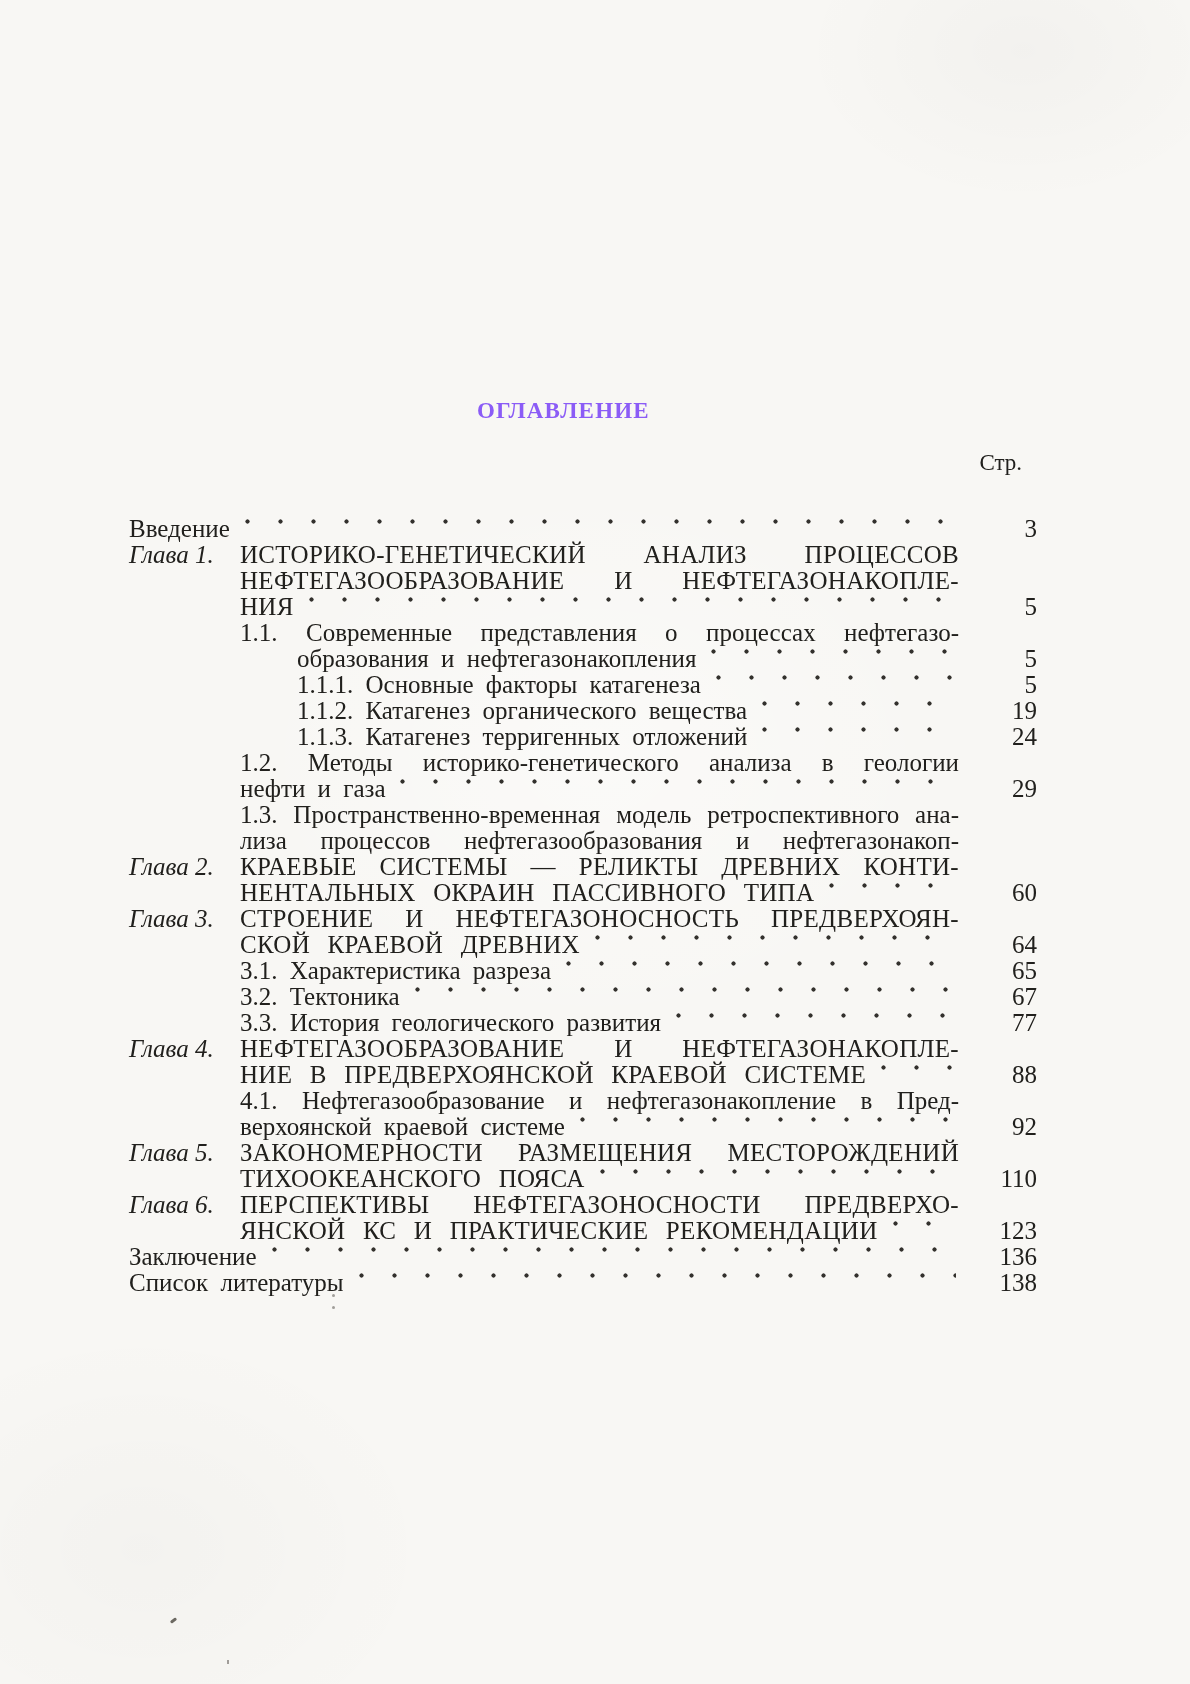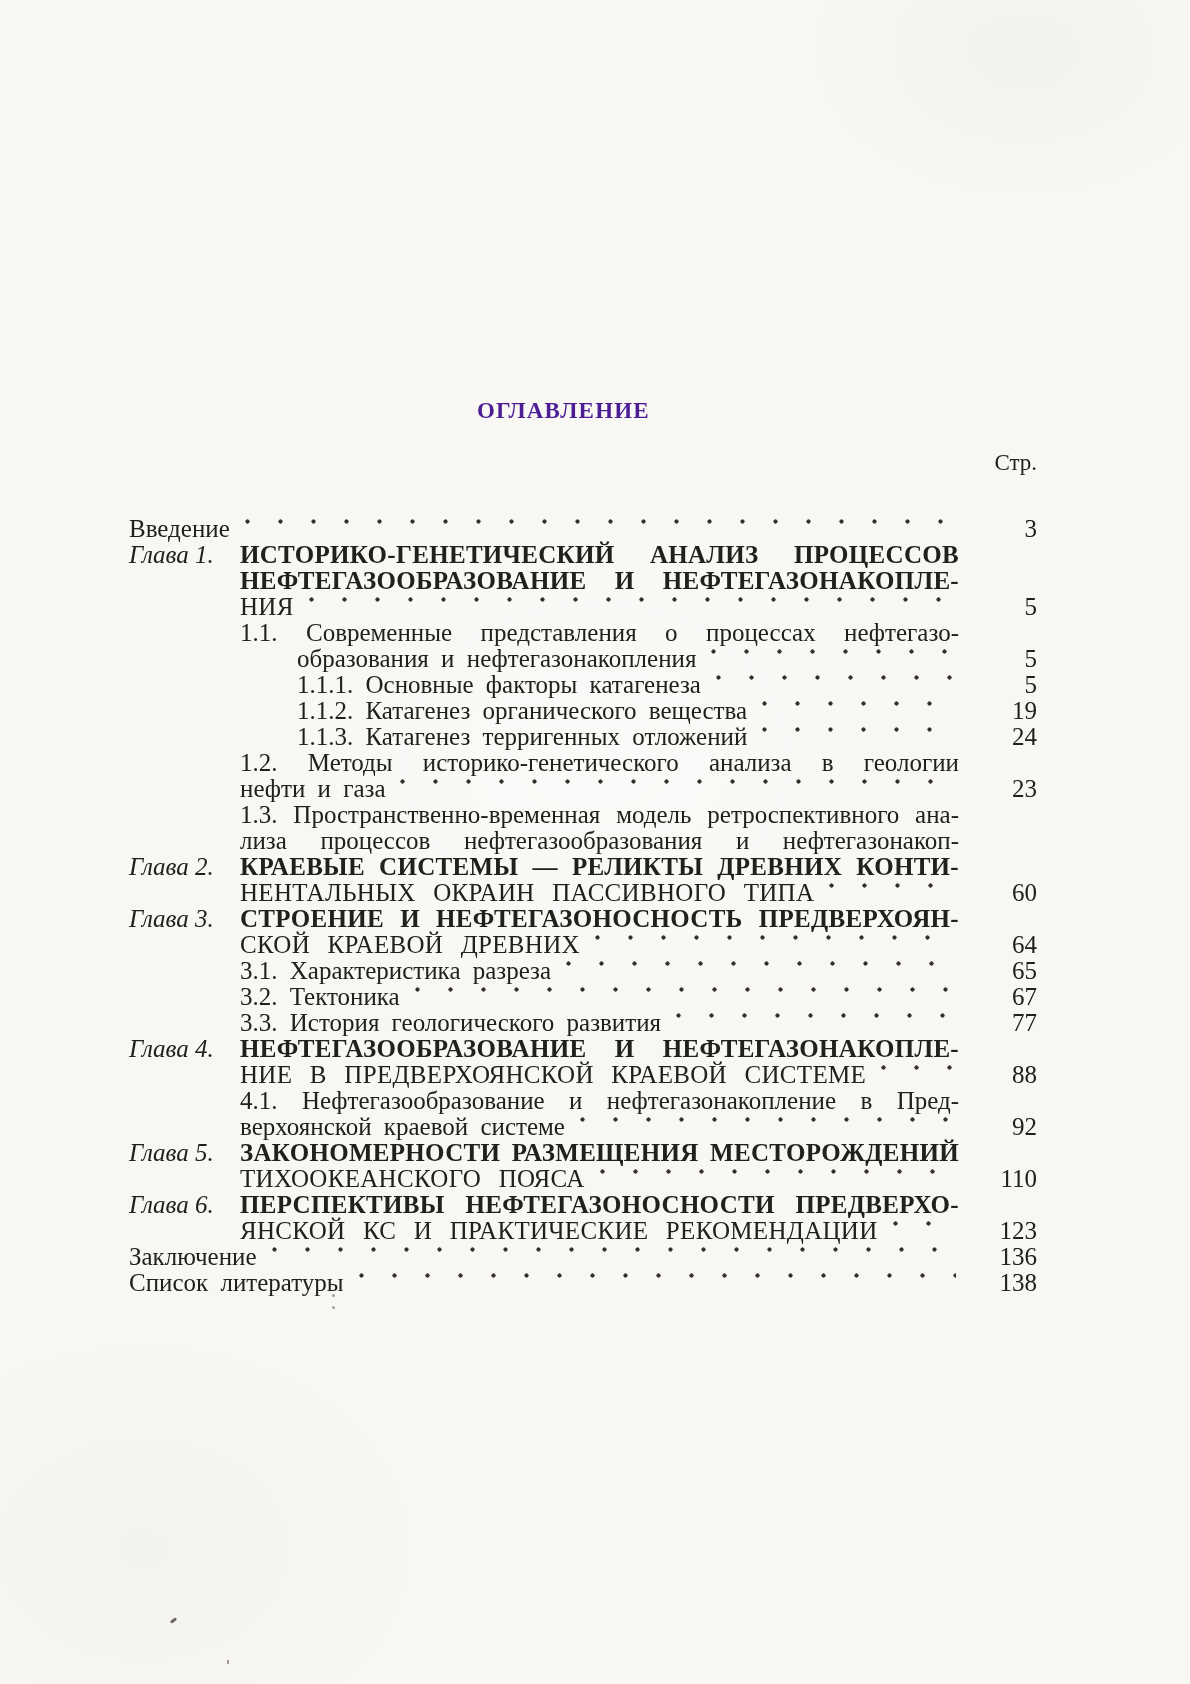--- a/index.html
+++ b/index.html
@@ -8,39 +8,39 @@
     font-family:"Liberation Serif","DejaVu Serif",serif;
     color:#21201d;
     background:
       radial-gradient(ellipse 320px 220px at 86% 3%, rgba(0,0,0,0.025), rgba(0,0,0,0) 70%),
       radial-gradient(ellipse 420px 320px at 12% 92%, rgba(0,0,0,0.02), rgba(0,0,0,0) 70%),
       radial-gradient(ellipse 500px 400px at 50% 45%, rgba(255,255,255,0.4), rgba(0,0,0,0) 70%),
       #f8f7f4;
   }
   .title{
     position:absolute;left:477px;top:398px;
-    font-size:23px;font-weight:bold;letter-spacing:1.2px;color:#4c1d95;
+    font-size:23px;font-weight:bold;letter-spacing:1.2px;color:#8b5cf6;
   }
   .strp{
-    position:absolute;left:129px;top:450px;width:908px;
+    position:absolute;left:114px;top:450px;width:908px;
     text-align:right;font-size:23px;
   }
   .toc{
     position:absolute;left:129px;top:504px;width:908px;
     font-size:25px;line-height:26px;
   }
   .row{display:flex;align-items:baseline;height:26px;}
   .row.l1{margin-left:111px;}
   .row.l2{margin-left:168px;}
   .label{flex:none;width:111px;font-style:italic;white-space:nowrap;}
   .txt{flex:none;white-space:nowrap;word-spacing:6px;margin-top:12px;}
   .txt.caps{letter-spacing:0.3px;word-spacing:11px;}
   .txt.j{flex:1 1 auto;white-space:normal;word-spacing:normal;
          text-align:justify;text-align-last:justify;}
-  .txt.caps.j{word-spacing:2px;font-weight:bold;}
+  .txt.caps.j{word-spacing:2px;}
   .dots{flex:1 1 30px;align-self:stretch;position:relative;min-width:26px;}
   .dots::after{
     content:"";position:absolute;left:15px;right:3px;bottom:6px;height:5px;
     background-image:radial-gradient(circle at 2.5px 2.5px,#33312d 1.8px,rgba(0,0,0,0) 2.4px);
     background-size:33px 5px;background-repeat:repeat-x;
   }
   .page{flex:none;width:78px;text-align:right;white-space:nowrap;}
   .speck{position:absolute;background:#4a463f;}
   .s1{left:170px;top:1619px;width:7px;height:3px;transform:rotate(-35deg);border-radius:2px;opacity:.8;}
   .s2{left:227px;top:1660px;width:2px;height:4px;opacity:.5;}
@@ -95,21 +95,21 @@
       <span class="dots"></span>
       <span class="page">24</span>
     </div>
     <div class="row l1">
       <span class="txt j">1.2. Методы историко-генетического анализа в геологии</span>
       <span class="page"></span>
     </div>
     <div class="row l1">
       <span class="txt">нефти и газа</span>
       <span class="dots"></span>
-      <span class="page">23</span>
+      <span class="page">29</span>
     </div>
     <div class="row l1">
       <span class="txt j">1.3. Пространственно-временная модель ретроспективного ана-</span>
       <span class="page"></span>
     </div>
     <div class="row l1">
       <span class="txt j">лиза процессов нефтегазообразования и нефтегазонакоп-</span>
       <span class="page"></span>
     </div>
     <div class="row l0">

